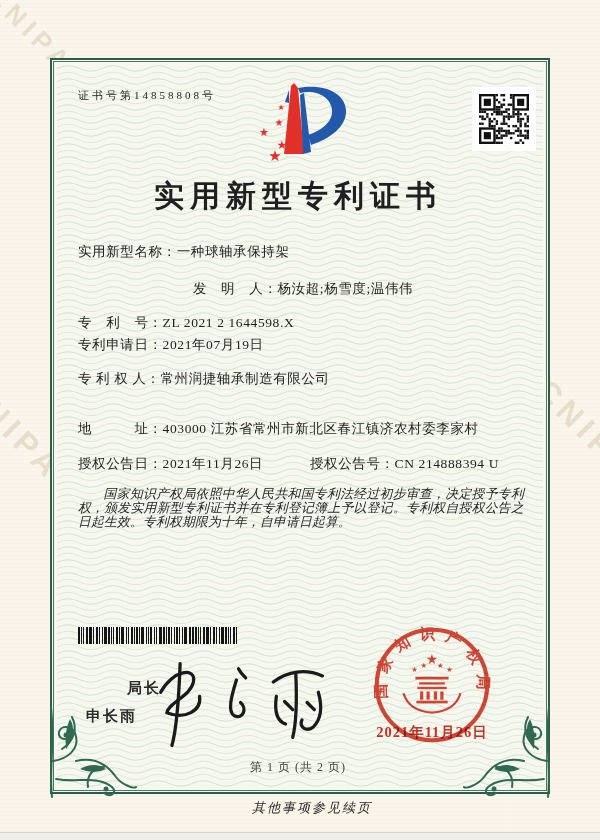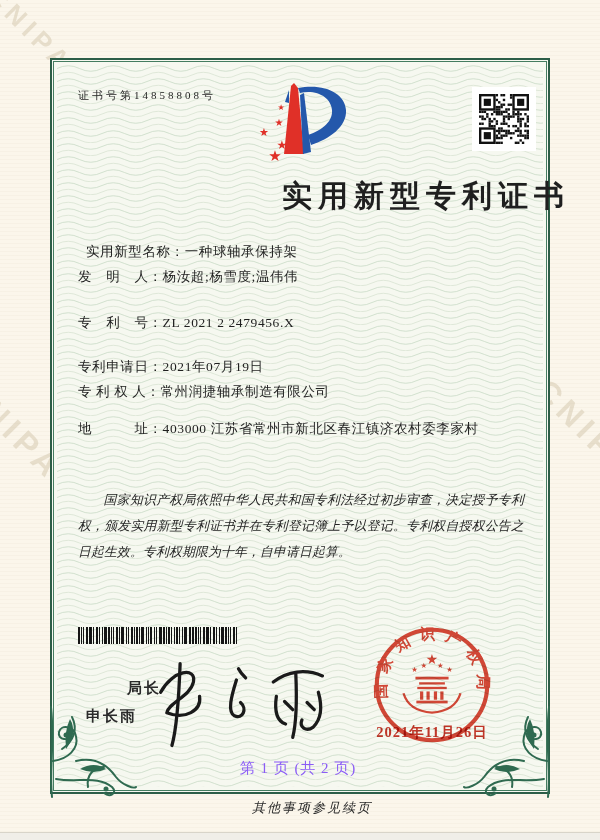--- a/index.html
+++ b/index.html
@@ -25,44 +25,44 @@
   .frame{left:50px;top:58px;width:496px;height:732px;border:2px solid #2c5d47;background:#f6f8f0;}
   .frame-inner{position:absolute;inset:1px;border:1px solid #447c60;}
   .guilloche{position:absolute;inset:5px;width:calc(100% - 10px);height:calc(100% - 10px);}
   .flourish{position:absolute;width:92px;height:100px;}
   .flourish.bl{left:-6px;bottom:-7px;}
   .flourish.br{right:-6px;bottom:-7px;transform:scaleX(-1);}
   
   .cert-no{left:78px;top:88px;font-size:11px;letter-spacing:3px;}
   .logo{left:248px;top:80px;width:104px;height:82px;}
   .qr-box{left:472px;top:87px;width:64px;height:64px;background:#fff;display:flex;align-items:center;justify-content:center;}
-  .title{left:50px;top:176px;width:496px;text-align:right;font-size:30px;font-weight:bold;letter-spacing:6px;margin-left:24px;}
+  .title{left:50px;top:176px;width:496px;text-align:center;font-size:30px;font-weight:bold;letter-spacing:6px;}
   
   .field{left:78px;width:450px;font-size:13.5px;letter-spacing:.6px;white-space:nowrap;}
-  .f0{top:243px;margin-left:8px;} .f1{top:268px;} .f2{top:314px;} .f3{top:358px;}
-  .f4{top:383px;} .f5{top:420px;}
+  .f0{top:243px;} .f1{top:280px;text-align:center;} .f2{top:314px;} .f3{top:336px;}
+  .f4{top:370px;} .f5{top:420px;}
   .grant-row{left:78px;top:455px;width:450px;font-size:13.5px;letter-spacing:.6px;display:flex;}
   .grant-left{width:232px;}
   
-  .paras{left:78px;top:487px;width:446px;font-size:12.8px;line-height:26px;
+  .paras{left:78px;top:487px;width:446px;font-size:12.8px;line-height:14px;
          font-style:italic;letter-spacing:.2px;text-align:justify;color:#242424;}
   .paras p{margin:0;text-indent:2em;}
   
   .barcode{left:78px;top:627px;width:164px;height:17px;}
   
   .signer{left:86px;font-family:"Liberation Sans",sans-serif;font-weight:bold;font-size:15px;color:#2b2b2b;letter-spacing:2px;}
   .signer-title{top:679px;margin-left:41px;}
   .signer-name{top:707px;text-align:right;}
   .sig-script{left:132px;top:650px;width:215px;height:105px;}
   
   .seal{left:363px;top:616px;width:138px;height:138px;mix-blend-mode:multiply;opacity:.93;}
   .seal-date{left:356px;top:723px;width:152px;text-align:center;color:#c8372a;
              font-weight:bold;font-size:14.5px;letter-spacing:1px;mix-blend-mode:multiply;}
   
-  .page-no{left:50px;top:759px;width:496px;text-align:center;font-size:15px;letter-spacing:1px;color:#8b5cf6;}
+  .page-no{left:50px;top:759px;width:496px;text-align:center;font-size:12px;letter-spacing:1px;color:#404040;}
   .footer-note{left:0;top:799px;width:600px;text-align:center;font-size:13px;font-style:italic;letter-spacing:2px;color:#2a2a2a;padding-left:12px;}
   .page-edge{left:0;top:832px;width:600px;height:8px;background:#f0eee8;border-top:1px solid #d8d4c9;}
 </style>
 </head>
 <body>
 
 <div class="wm wm-out wm1">CNIPA</div>
 <div class="wm wm-out wm2">CNIPA</div>
 <div class="wm wm-in  wm3">CNIPA</div>
 <div class="wm wm-out wm4">CNIPA</div>
@@ -272,26 +272,32 @@
         <rect x="2.380952380952381" y="35.714285714285715" width="11.904761904761905" height="11.904761904761905" fill="#fff"></rect>
         <rect x="4.761904761904762" y="38.095238095238095" width="7.142857142857142" height="7.142857142857142" fill="#111"></rect>
       </g>
     </svg>
 </div>
 
 <div class="abs title">实用新型专利证书</div>
 
 <div class="abs field f0"><span>实用新型名称：</span><span>一种球轴承保持架</span></div>
 <div class="abs field f1"><span>发　明　人：</span><span>杨汝超;杨雪度;温伟伟</span></div>
-<div class="abs field f2"><span>专　利　号：</span><span>ZL 2021 2 2479456.X</span></div>
+<div class="abs field f2"><span>专　利　号：</span><span>ZL 2021 2 1644598.X</span></div>
 <div class="abs field f3"><span>专利申请日：</span><span>2021年07月19日</span></div>
 <div class="abs field f4"><span>专 利 权 人：</span><span>常州润捷轴承制造有限公司</span></div>
 <div class="abs field f5"><span>地　　　址：</span><span>403000  江苏省常州市新北区春江镇济农村委李家村</span></div>
 
 <div class="abs grant-row">
+  <div class="grant-left">
+    <span>授权公告日：</span><span>2021年11月26日</span>
+  </div>
+  <div>
+    <span>授权公告号：</span><span>CN 214888394 U</span>
+  </div>
 </div>
 
 <div class="abs paras">
   <p>国家知识产权局依照中华人民共和国专利法经过初步审查，决定授予专利权，颁发实用新型专利证书并在专利登记簿上予以登记。专利权自授权公告之日起生效。专利权期限为十年，自申请日起算。</p>
 </div>
 
 <svg class="abs barcode" id="barcode-svg" xmlns="http://www.w3.org/2000/svg">
     <rect x="0" y="0" width="2" height="17" fill="#151515"></rect>
     <rect x="3" y="0" width="1" height="17" fill="#151515"></rect>
     <rect x="5" y="0" width="1" height="17" fill="#151515"></rect>

